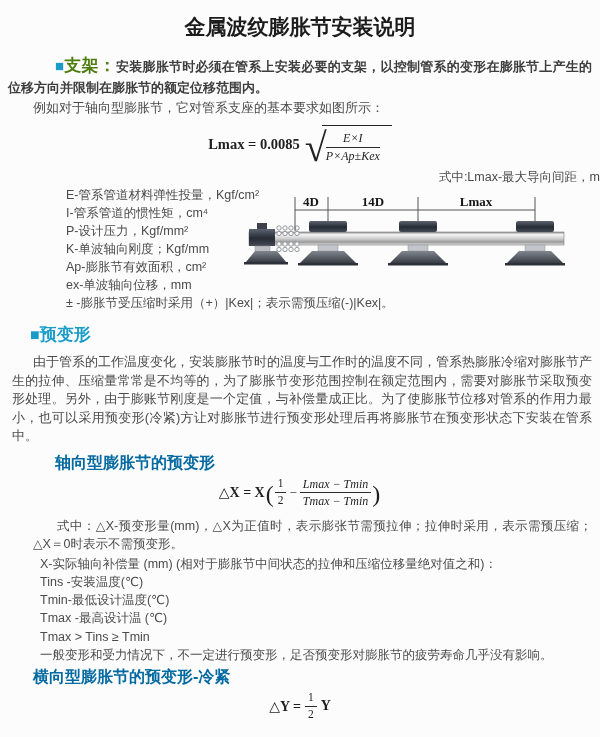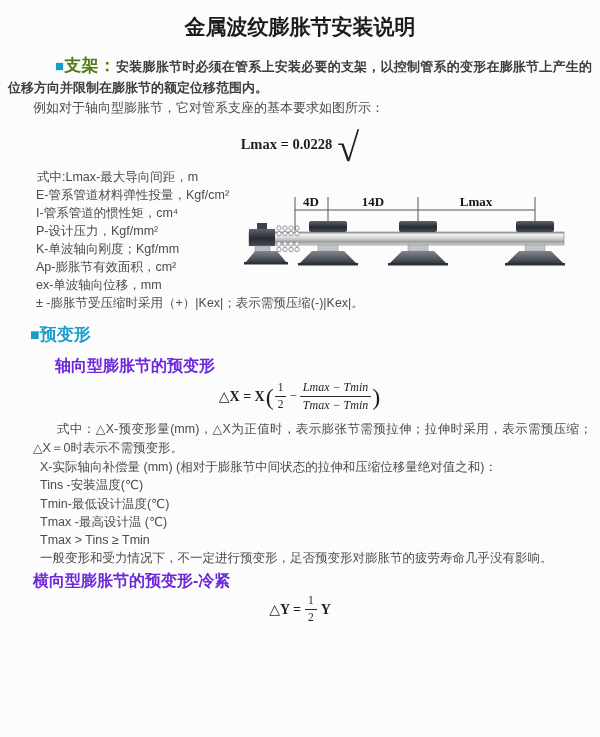--- a/index.html
+++ b/index.html
@@ -30,33 +30,33 @@
   .f-lhs { font-weight:bold; font-size:14.5px; margin-right:5px; white-space:pre; }
   .sqrt-sign { font-size:40px; font-weight:300; line-height:0; transform:translateY(4px); color:#222; }
   .radicand { border-top:1.5px solid #222; padding:2px 12px 0 4px; margin-left:-5px; }
   .frac { display:inline-flex; flex-direction:column; text-align:center; font-size:12px; line-height:1.2; font-style:italic; }
   .frac .fn { border-bottom:1px solid #2a2a2a; padding:0 3px 1px 3px; }
   .frac .fd { padding-top:1px; }
   .radicand .frac .fn { border-bottom:1px solid #2a2a2a; }
   
   .vars { margin-top:5px; font-size:12.5px; }
   .vars .v { line-height:18px; }
-  .v.i1 { margin-left:37px; }
-  .v.i2 { margin-left:36px; }
+  .v.i1 { margin-left:37px;text-align:right; }
+  .v.i2 { margin-left:66px; }
   
   .diagram { position:absolute; left:243px; top:193px; width:357px; height:95px; }
   .dim-label { font-family:"Liberation Serif","DejaVu Serif",serif; font-weight:bold; font-size:13px; fill:#161616; }
   
   .sec-head { margin:9px 0 0 30px; font-size:17px; font-weight:bold; color:#1a9cc9; line-height:28px; }
   .sec-head .blue-marker { font-size:16px; }
   .predeform-para {
     margin:4px 8px 0 12px; font-size:13px; line-height:18.5px;
     text-align:justify; text-indent:21px;
   }
-  .sub-head { margin:7px 4px 0 55px; font-size:16px; font-weight:bold; color:#6d28d9; line-height:20px; }
+  .sub-head { margin:7px 4px 0 55px; font-size:16px; font-weight:bold; color:#0369a1; line-height:20px; }
   .sub-head.lateral { margin-left:33px; margin-top:3px; }
   .formula2 { margin-top:3px; height:34px; }
   .f2-lhs { font-weight:bold; font-size:14px; white-space:pre; }
   .paren { font-size:24px; font-weight:400; line-height:0; padding:0 1px; transform:translateY(1px); }
   .op { font-size:13px; padding:0 3px; }
   .frac.upright { font-style:normal; font-size:11.5px; }
   .note-para {
     margin:7px 8px 0 33px; font-size:12.5px; line-height:18.5px;
     text-align:justify; text-indent:24px;
   }
@@ -69,22 +69,28 @@
 
 <div class="page">
 
   <div class="title">金属波纹膨胀节安装说明</div>
 
   <p class="support-para"><span class="blue-marker">■</span><span class="blue-label">支架：</span><span>安装膨胀节时必须在管系上安装必要的支架，以控制管系的变形在膨胀节上产生的位移方向并限制在膨胀节的额定位移范围内。</span></p>
 
   <div class="example-line">例如对于轴向型膨胀节，它对管系支座的基本要求如图所示：</div>
 
   <div class="formula formula1">
-    <span class="f-lhs">Lmax = 0.0228</span>
+    <span class="f-lhs">Lmax = 0.0085</span>
     <span class="sqrt-sign">√</span>
+    <span class="radicand">
+      <span class="frac">
+        <span class="fn">E×I</span>
+        <span class="fd">P×Ap±Kex</span>
+      </span>
+    </span>
   </div>
 
   <div class="vars">
     <div class="v i1">式中:Lmax-最大导向间距，m</div>
     <div class="v i2">E-管系管道材料弹性投量，Kgf/cm²</div>
     <div class="v i2">I-管系管道的惯性矩，cm⁴</div>
     <div class="v i2">P-设计压力，Kgf/mm²</div>
     <div class="v i2">K-单波轴向刚度；Kgf/mm</div>
     <div class="v i2">Ap-膨胀节有效面积，cm²</div>
     <div class="v i2">ex-单波轴向位移，mm</div>
@@ -166,20 +172,21 @@
       <line x1="175" y1="4" x2="175" y2="28"></line>
       <line x1="292" y1="4" x2="292" y2="28"></line>
     </g>
     <text class="dim-label" x="68" y="13" text-anchor="middle">4D</text>
     <text class="dim-label" x="130" y="13" text-anchor="middle">14D</text>
     <text class="dim-label" x="233" y="13" text-anchor="middle">Lmax</text>
   </svg>
 
   <div class="sec-head"><span class="blue-marker">■</span><span>预变形</span></div>
 
+  <p class="predeform-para">由于管系的工作温度变化，安装膨胀节时的温度与工作时的温度不同，管系热膨胀冷缩对膨胀节产生的拉伸、压缩量常常是不均等的，为了膨胀节变形范围控制在额定范围内，需要对膨胀节采取预变形处理。另外，由于膨账节刚度是一个定值，与补偿量成正比。为了使膨胀节位移对管系的作用力最小，也可以采用预变形(冷紧)方让对膨胀节进行预变形处理后再将膨胀节在预变形状态下安装在管系中。</p>
 
   <div class="sub-head">轴向型膨胀节的预变形</div>
 
   <div class="formula formula2">
     <span class="f2-lhs">△X = X</span>
     <span class="paren">(</span>
     <span class="frac upright">
       <span class="fn">1</span>
       <span class="fd">2</span>
     </span>

